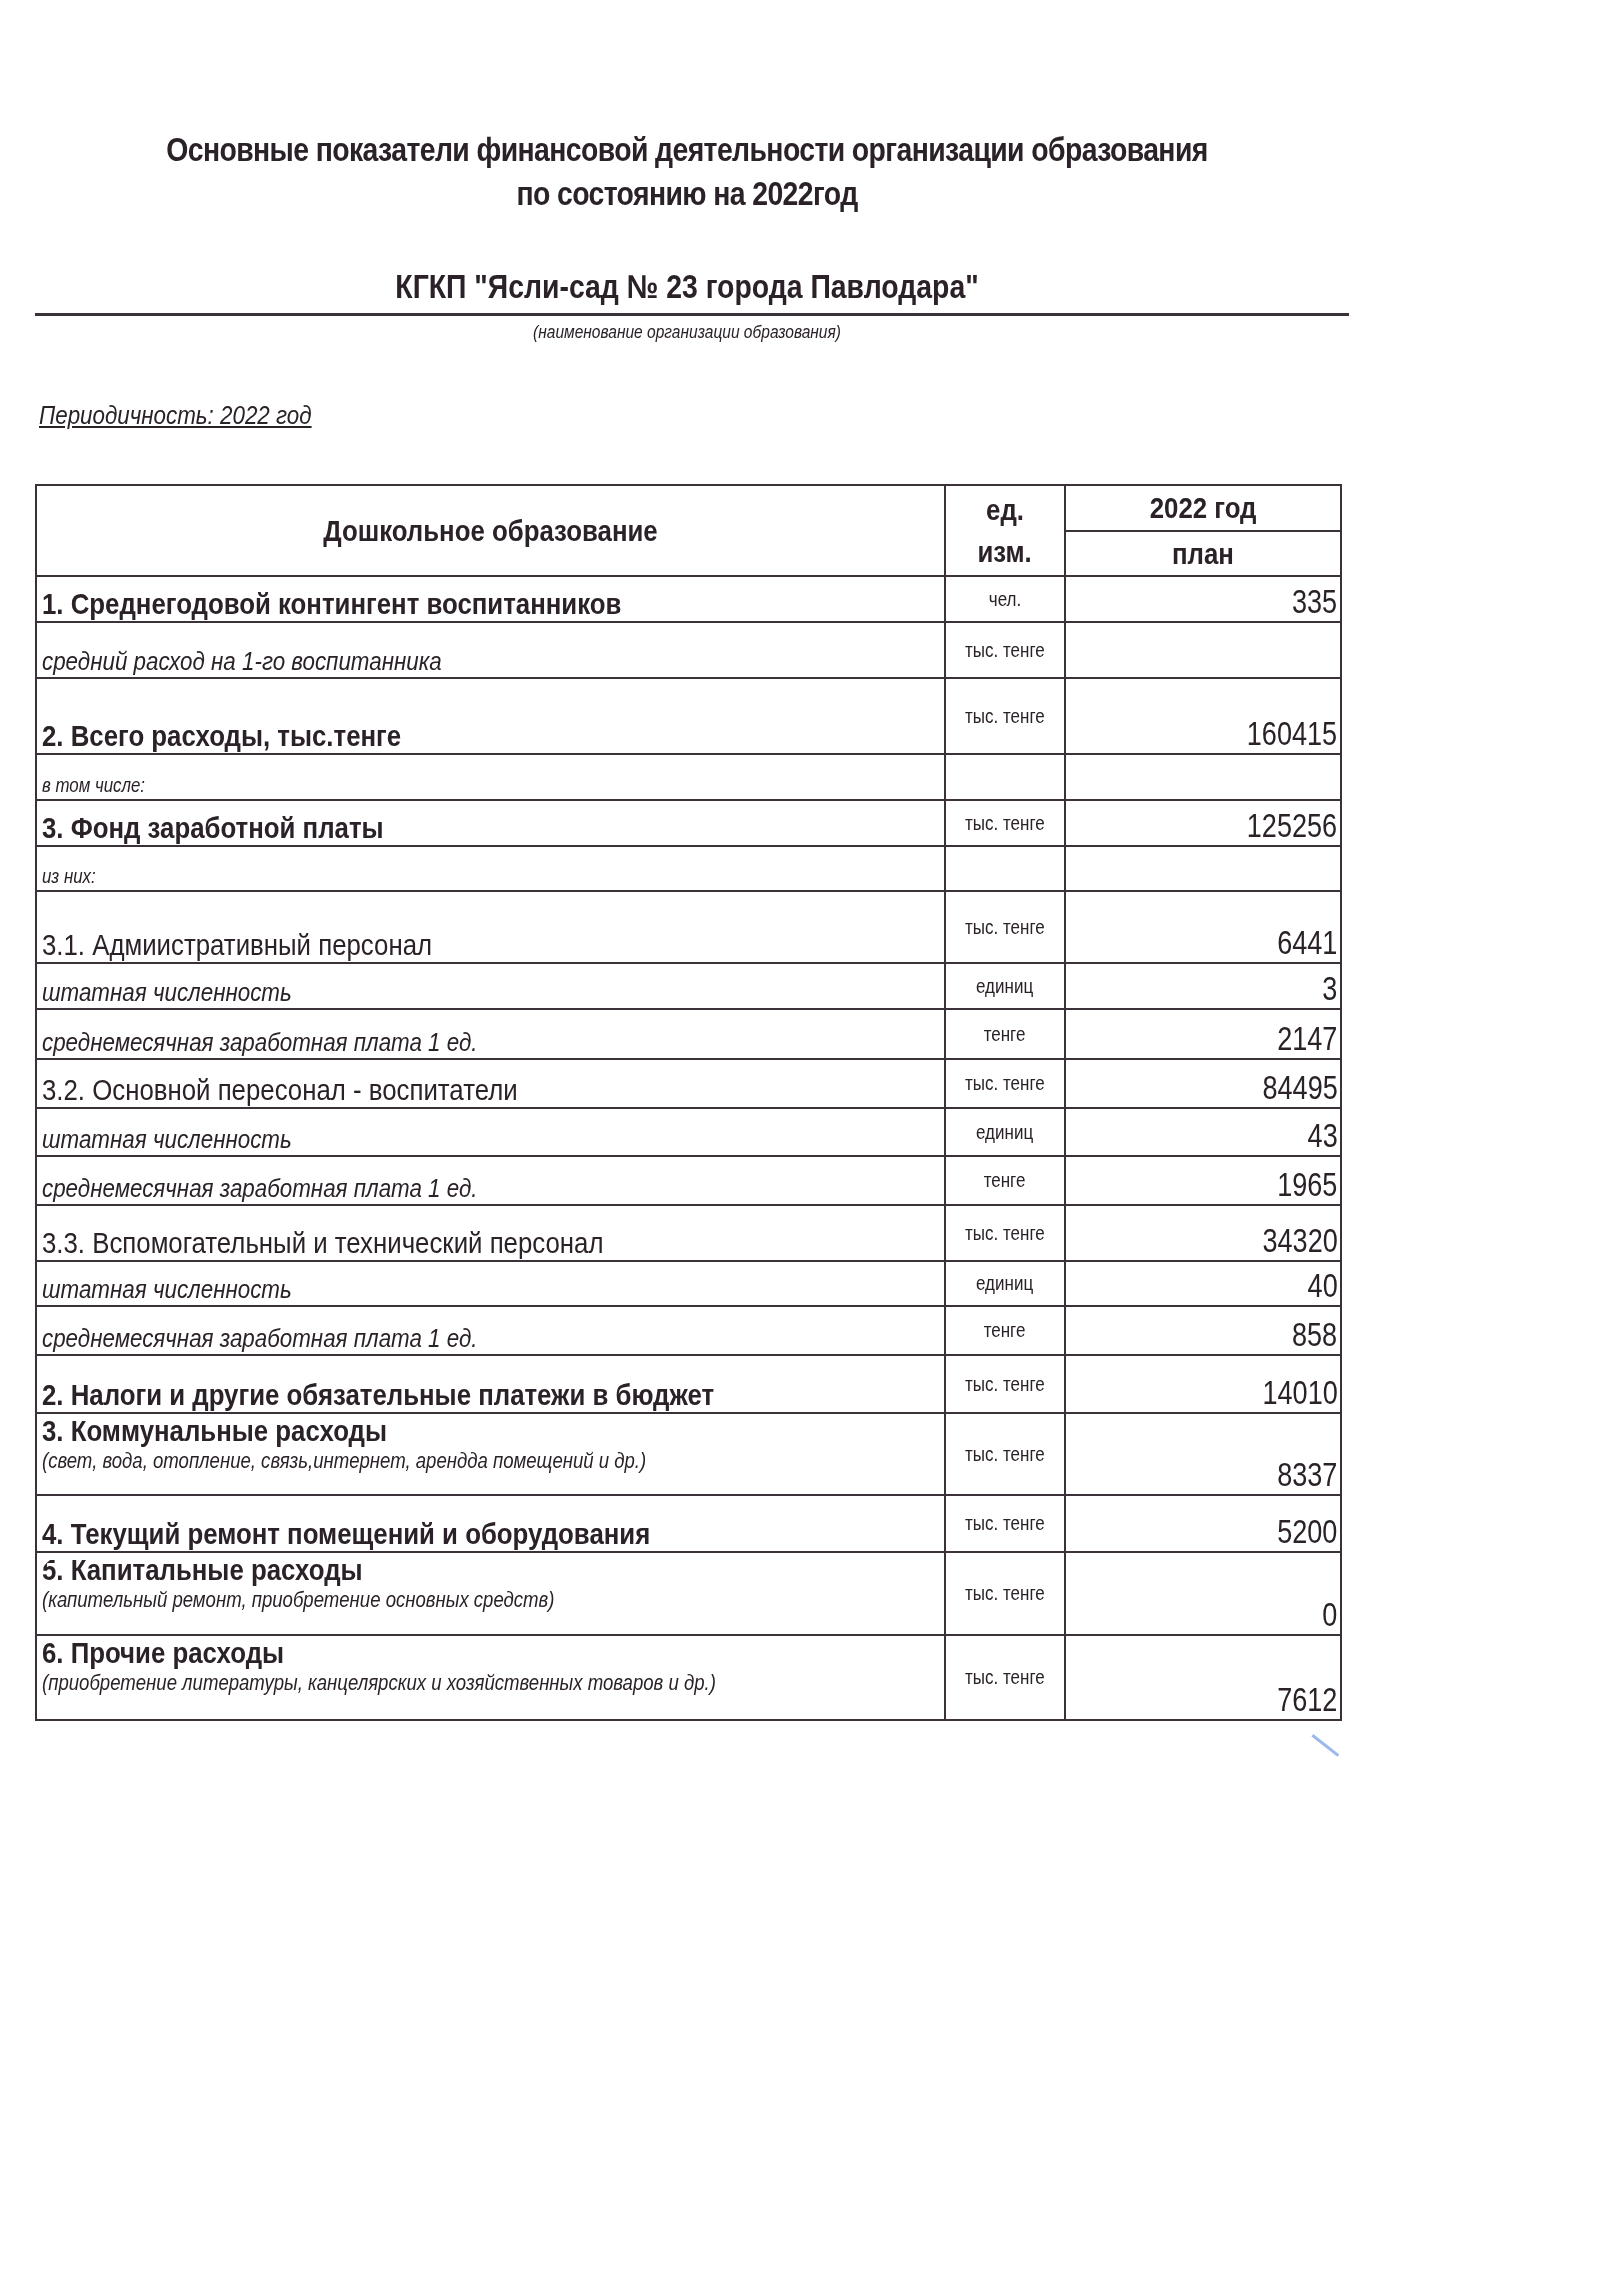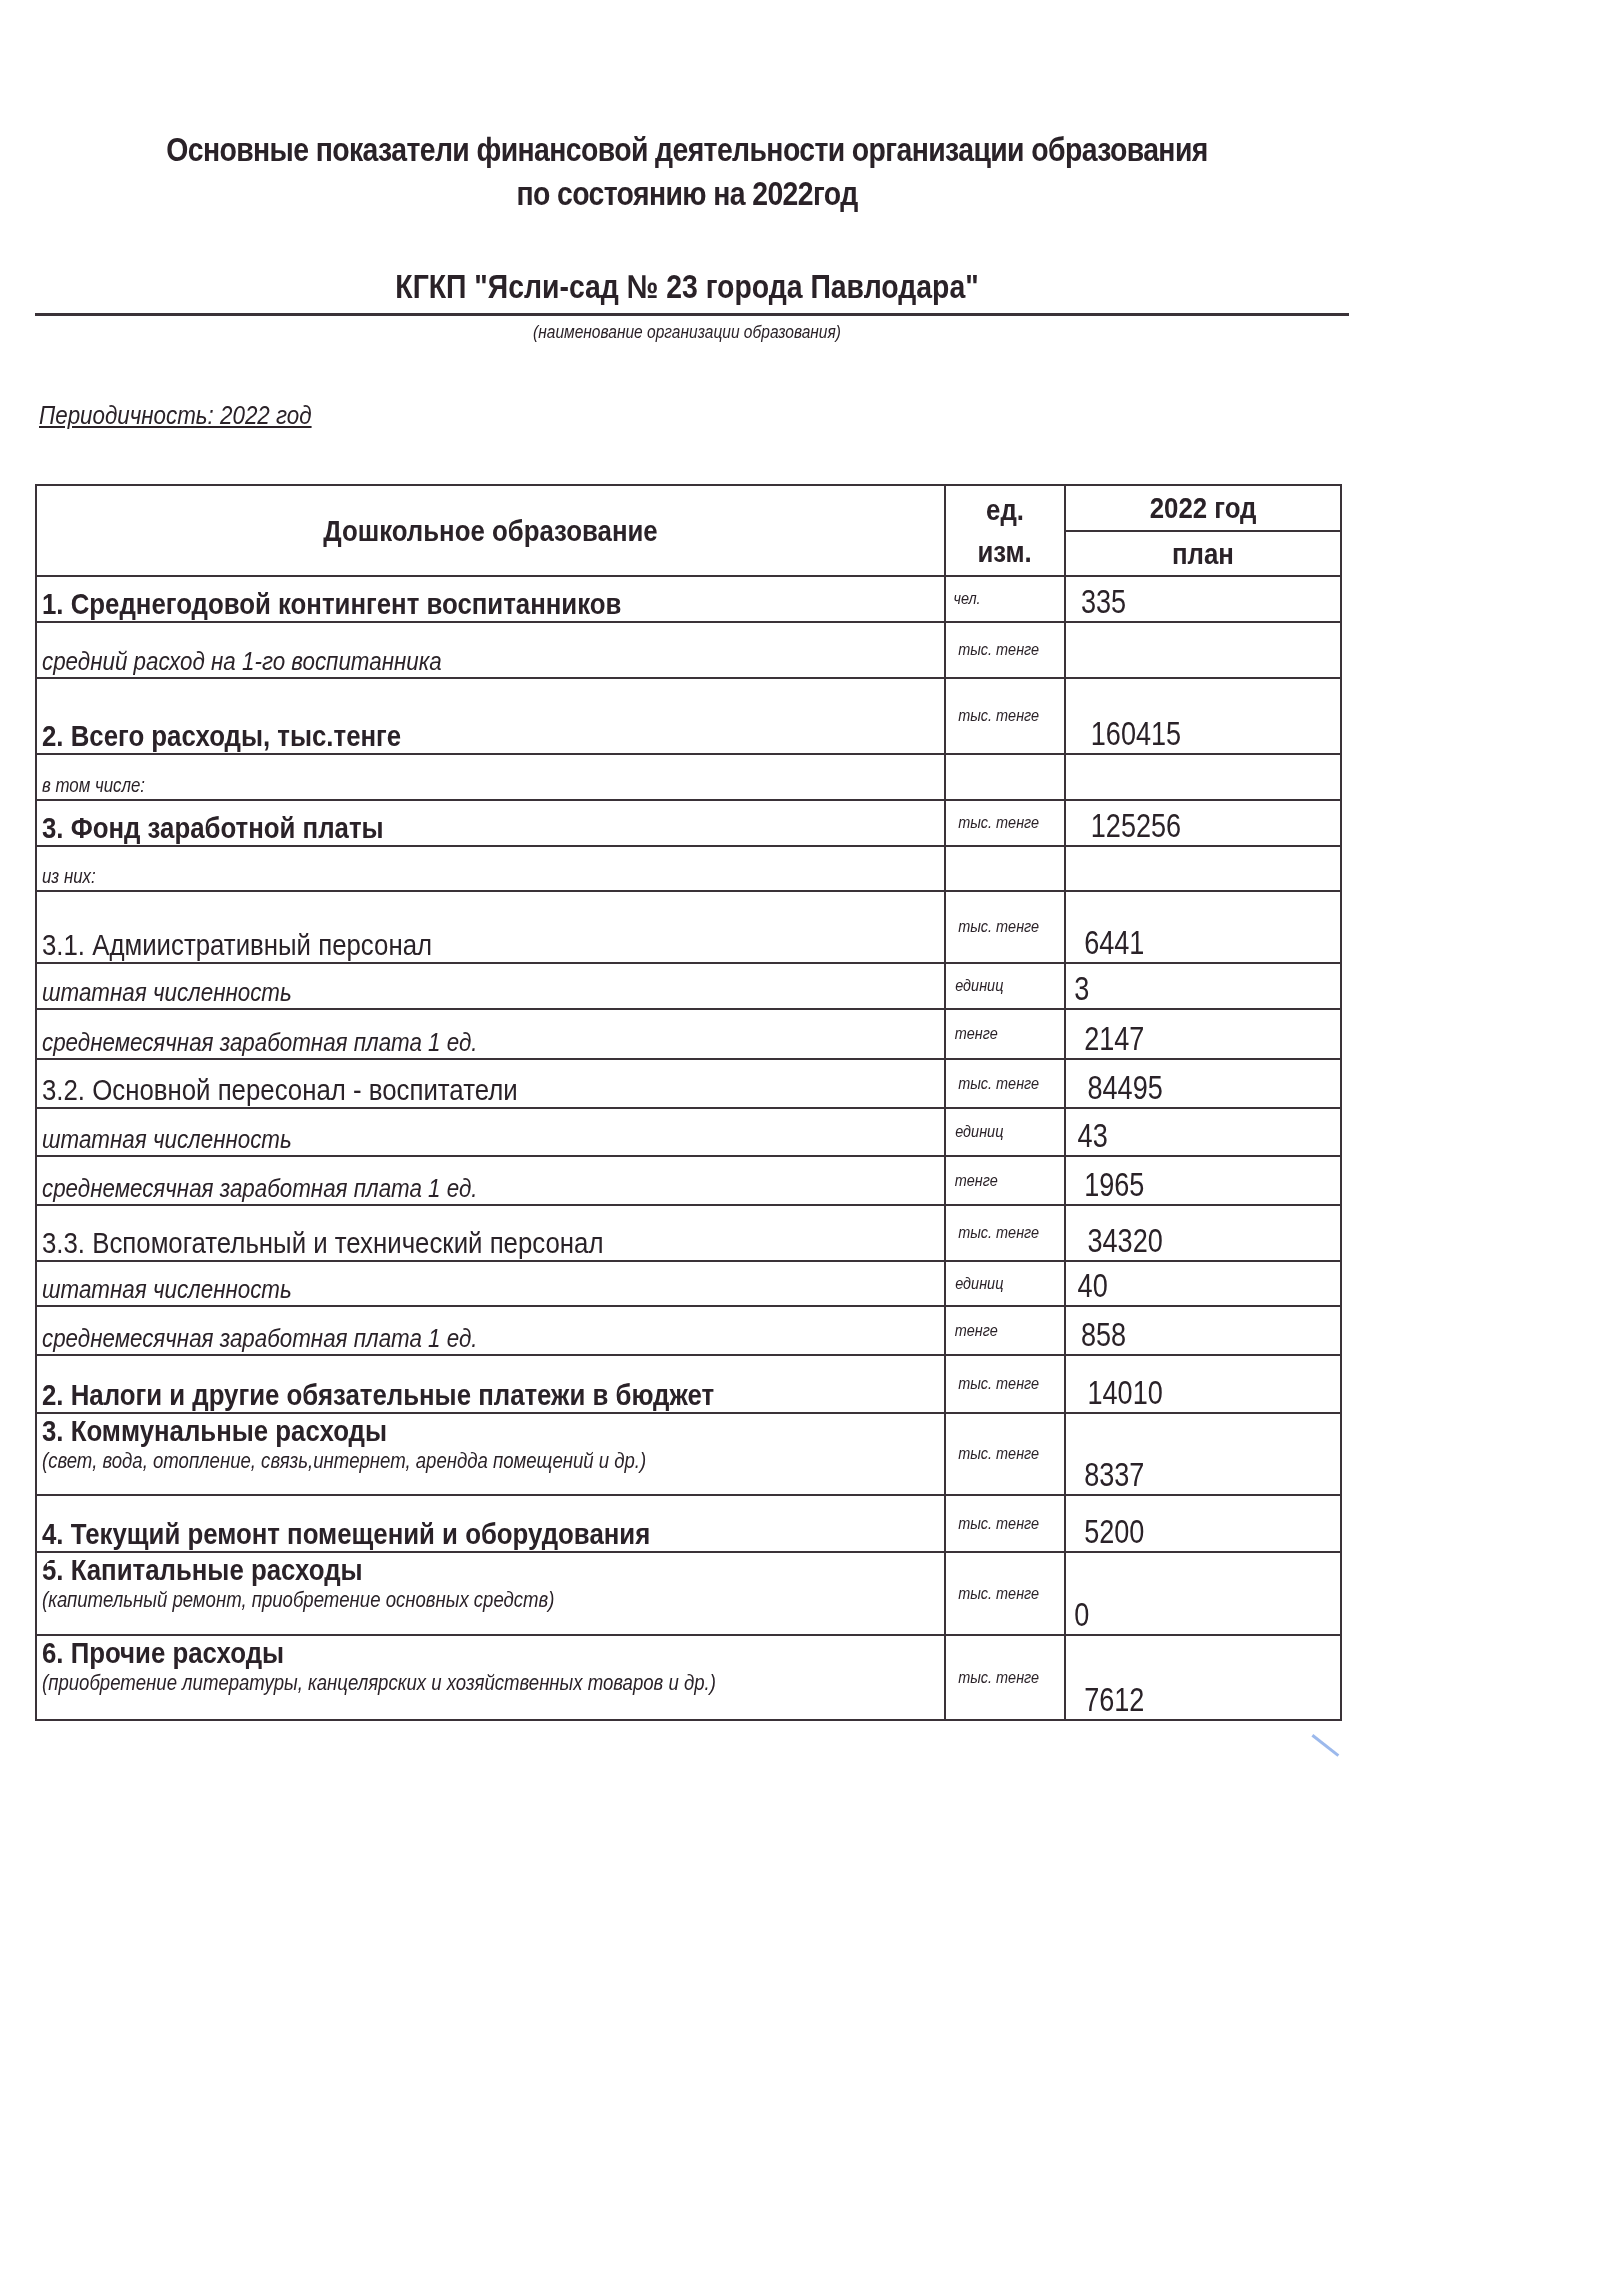--- a/index.html
+++ b/index.html
@@ -22,23 +22,23 @@
     position: absolute; left: 35px; top: 484px; border-collapse: collapse; width: 1305px;
     table-layout: fixed;
     padding-left: 18px;
   }
   td {
     border: 2px solid #3a3238; padding: 0 5.2px; vertical-align: bottom; overflow: hidden; white-space: nowrap;
   }
   col.c1 { width: 909px; } col.c2 { width: 120px; } col.c3 { width: 276px; }
   .hdr { text-align: center; vertical-align: middle; font-weight: bold; font-size: 30px; }
   .hdr span { display: inline-block; transform: scaleX(0.86); }
-  .unit { font-style: italic; font-size: 17px; vertical-align: middle; }
+  .unit { text-align: center; font-size: 20px; vertical-align: middle; }
   .unit span { display: inline-block; transform: scaleX(0.85); }
-  .val { font-size: 33px; padding-right: 2.6px; }
+  .val { text-align: right; font-size: 33px; padding-right: 2.6px; }
   .val span { display: inline-block; transform: scaleX(0.82); transform-origin: right; }
   .lbl { font-size: 30px; }
   .lbl span, .lbl div { transform: scaleX(0.86); transform-origin: left; display: inline-block; }
   .bold { font-weight: bold; }
   .sub { font-style: italic; font-size: 26px; }
   .note { font-style: italic; font-size: 21.6px; display: block !important; }
   .pen { position: absolute; left: 1309px; top: 1744px; width: 33px; height: 2.6px; background: #5a8ae0; transform: rotate(38deg); opacity: 0.6; }
 </style>
 </head>
 <body>

